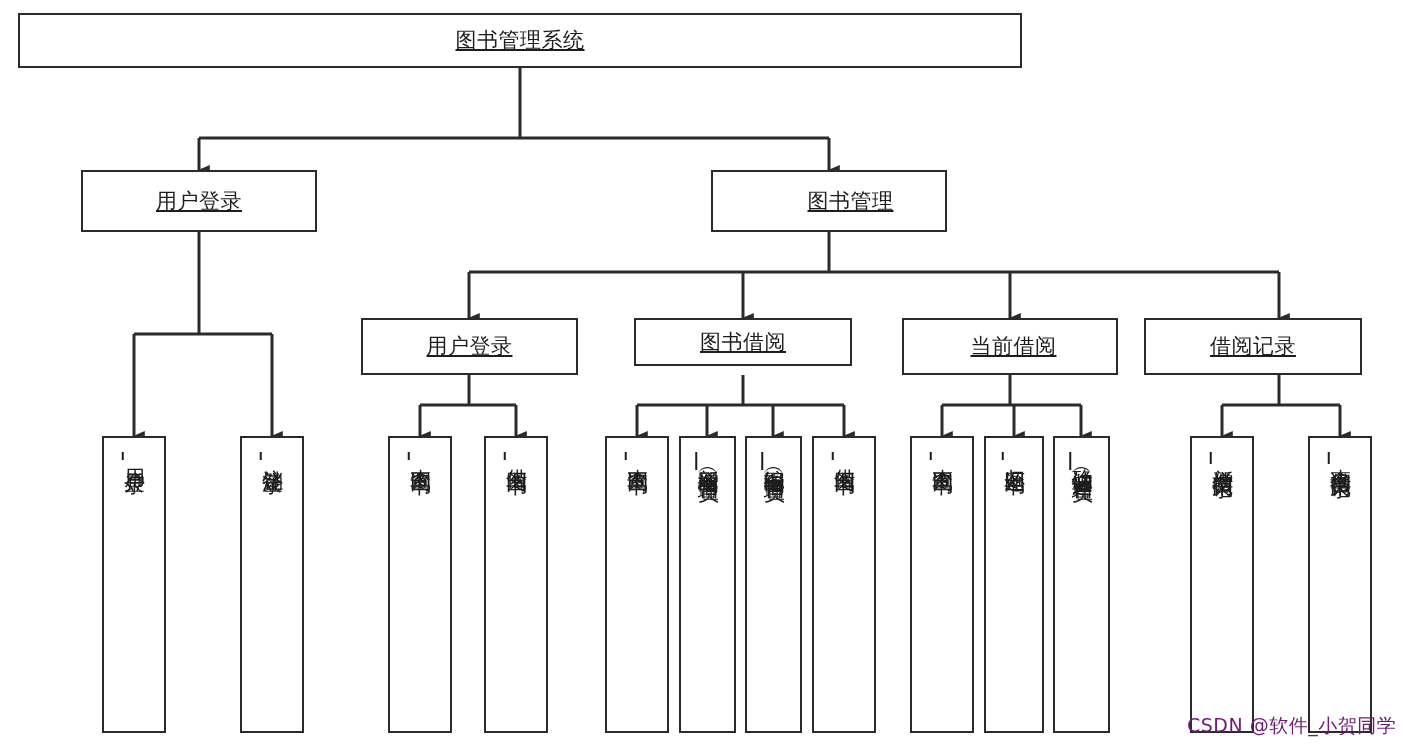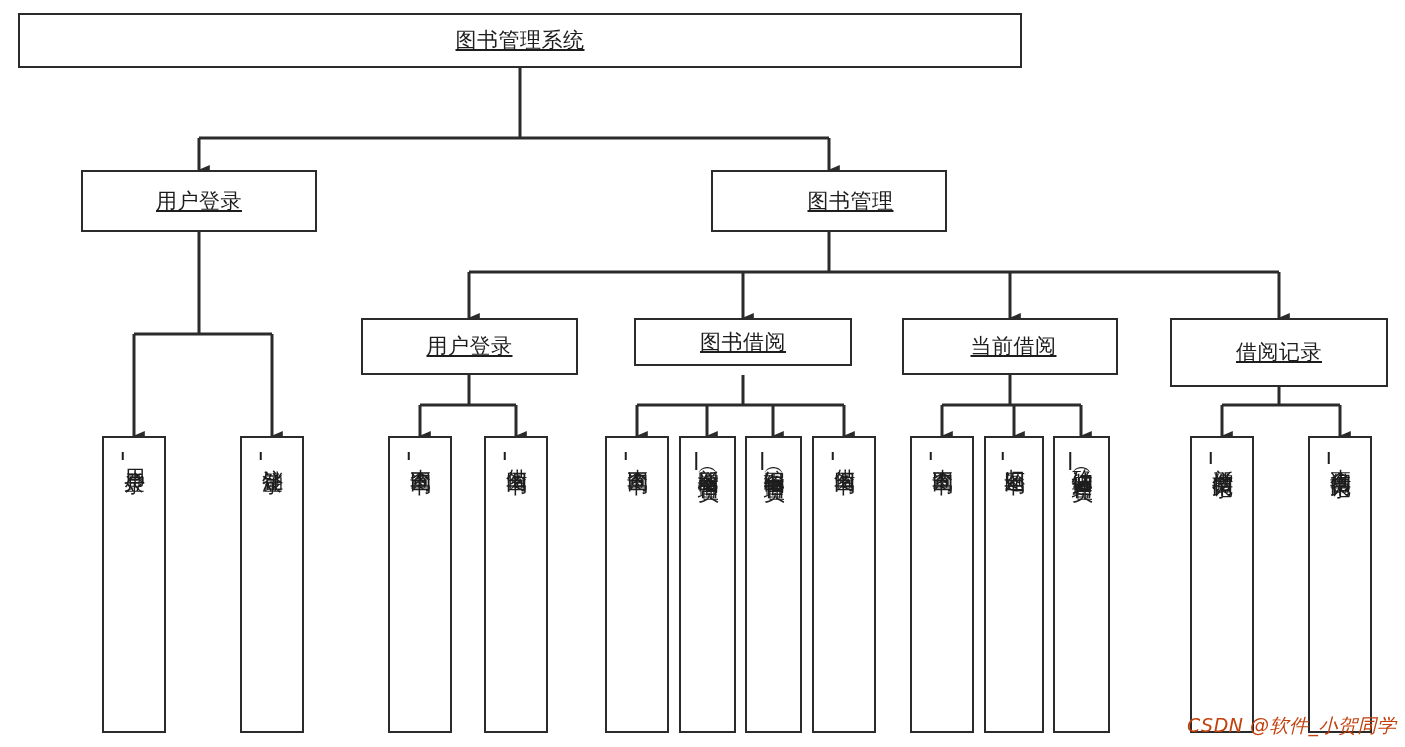--- a/index.html
+++ b/index.html
@@ -55,24 +55,23 @@
     text-orientation: upright;
     font-size: 21px;
     line-height: 1.12;
     letter-spacing: 2px;
   }
   .watermark {
     position: absolute;
     left: 1187px;
     top: 713px;
     font-size: 19px;
-    color: #c2410c;
+    color: #701a75;
     white-space: nowrap;
     letter-spacing: 0.5px;
-    font-style: italic;
   }
 </style>
 </head>
 <body>
 
 <div id="canvas">
 
   <svg id="wires" viewBox="0 0 1405 747" width="1405" height="747" xmlns="http://www.w3.org/2000/svg">
     <defs>
       <marker id="arrow" viewBox="0 0 12 14" refX="6" refY="13" markerWidth="10" markerHeight="12" orient="auto-start-reverse" markerUnits="userSpaceOnUse">
@@ -141,21 +140,21 @@
   </div>
 
   <div class="node horiz" style="left:634px; top:318px; width:218px; height:48px;">
     <span class="node-label">图书借阅</span>
   </div>
 
   <div class="node horiz" style="left:902px; top:318px; width:216px; height:57px;padding-left:7px;">
     <span class="node-label">当前借阅</span>
   </div>
 
-  <div class="node horiz" style="left:1170px; top:318px; width:218px; height:69px;">
+  <div class="node horiz" style="left:1144px; top:318px; width:218px; height:57px;">
     <span class="node-label">借阅记录</span>
   </div>
 
   <div class="node vert" style="left:102px; top:436px; width:64px; height:297px;">
     <span class="node-label">用户登录</span>
   </div>
 
   <div class="node vert" style="left:240px; top:436px; width:64px; height:297px;">
     <span class="node-label">注销登录</span>
   </div>

